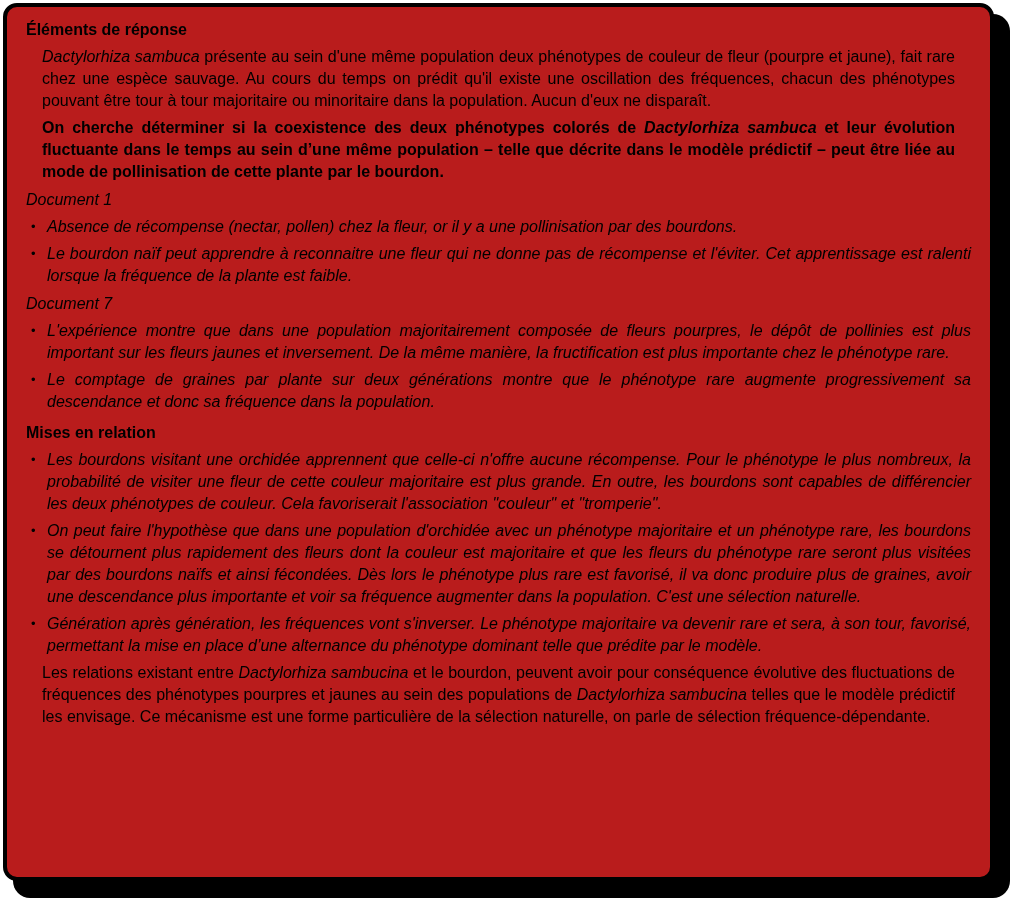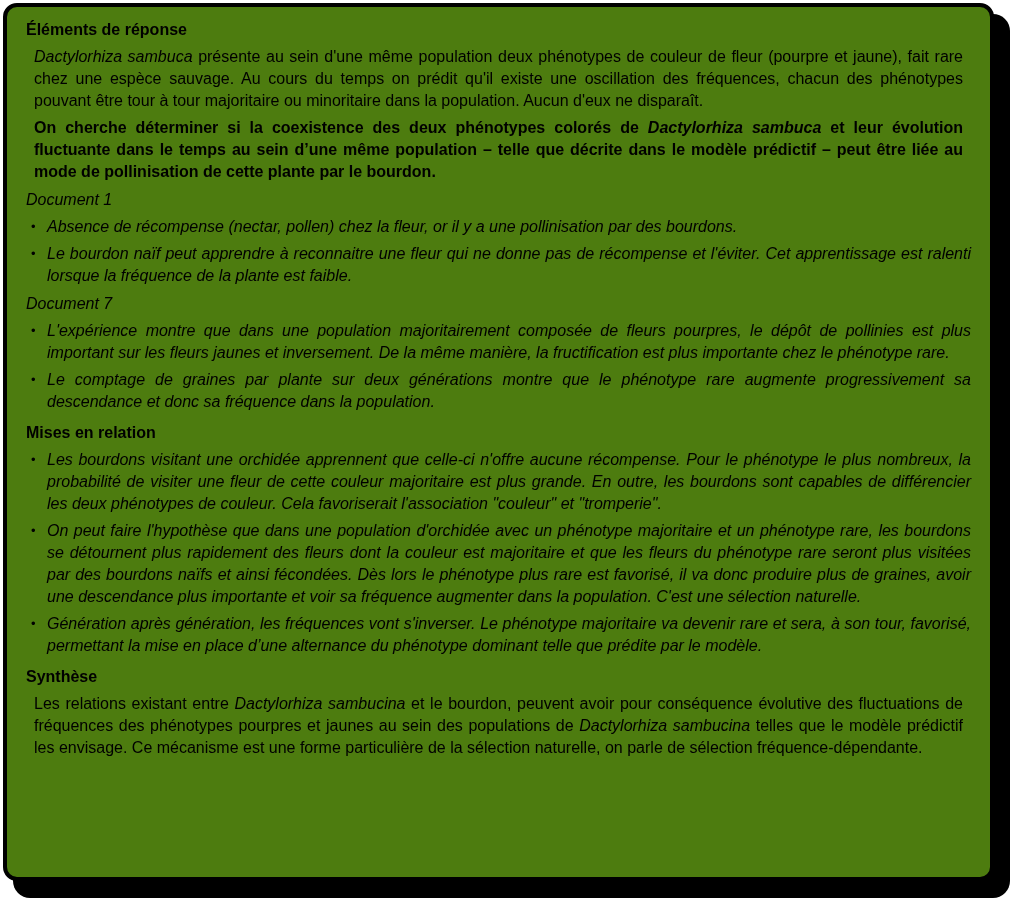--- a/index.html
+++ b/index.html
@@ -17,39 +17,39 @@
     width: 1017px;
     height: 903px;
   }
   .answer-card {
     position: absolute;
     left: 3px;
     top: 3px;
     box-sizing: border-box;
     width: 991px;
     height: 878px;
-    background: #4d7c0f;
+    background: #b91c1c;
     border: 4px solid #000000;
     border-radius: 14px;
     box-shadow: 13px 14px 0 3px #000000;
     padding: 10px 19px 10px 19px;
     overflow: hidden;
   }
   #content {
     font-size: 16px;
     line-height: 22px;
   }
   #content p { margin: 0; }
   .heading {
     font-weight: bold;
     margin: 9px 0 3px 0 !important;
   }
   .heading:first-child { margin-top: 2px !important; }
   .para {
-    margin: 5px 8px !important;
+    margin: 5px 16px !important;
     text-align: justify;
   }
   .para.bold-para { font-weight: bold; }
   .subhead {
     margin: 6px 0 2px 0 !important;
     font-style: italic;
   }
   .bullet {
     display: flex;
     margin: 5px 0;
@@ -103,17 +103,16 @@
           <div class="btext"><span>Les bourdons visitant une orchidée apprennent que celle-ci n'offre aucune récompense. Pour le phénotype le plus nombreux, la probabilité de visiter une fleur de cette couleur majoritaire est plus grande. En outre, les bourdons sont capables de différencier les deux phénotypes de couleur.  Cela favoriserait l'association "couleur" et "tromperie".</span></div>
         </div>
         <div class="bullet">
           <span class="dot">•</span>
           <div class="btext"><span>On peut faire l'hypothèse que dans une population d'orchidée avec un phénotype majoritaire et un phénotype rare, les bourdons se détournent plus rapidement des fleurs dont la couleur est majoritaire et que les fleurs du phénotype rare seront plus visitées par des bourdons naïfs et ainsi fécondées. Dès lors le phénotype plus rare est favorisé, il va donc produire plus de graines, avoir une descendance plus importante et voir sa fréquence augmenter dans la population. C'est une sélection naturelle.</span></div>
         </div>
         <div class="bullet">
           <span class="dot">•</span>
           <div class="btext"><span>Génération après génération, les fréquences vont s'inverser. Le phénotype majoritaire va devenir rare et sera, à son tour, favorisé, permettant la mise en place d’une alternance du phénotype dominant telle que prédite par le modèle.</span></div>
         </div>
-        <p class="heading"><span class="run-b">Synthèse</span></p>
         <p class="para"><span>Les relations existant entre </span><span class="run-i">Dactylorhiza sambucina</span><span> et le bourdon, peuvent avoir pour conséquence évolutive des fluctuations de fréquences des phénotypes pourpres et jaunes au sein des populations de </span><span class="run-i">Dactylorhiza sambucina</span><span> telles que le modèle prédictif les envisage. Ce mécanisme est une forme particulière de la sélection naturelle, on parle de sélection fréquence-dépendante.</span></p>
       </div>
   </div>
 </div>
 
 </body></html>

